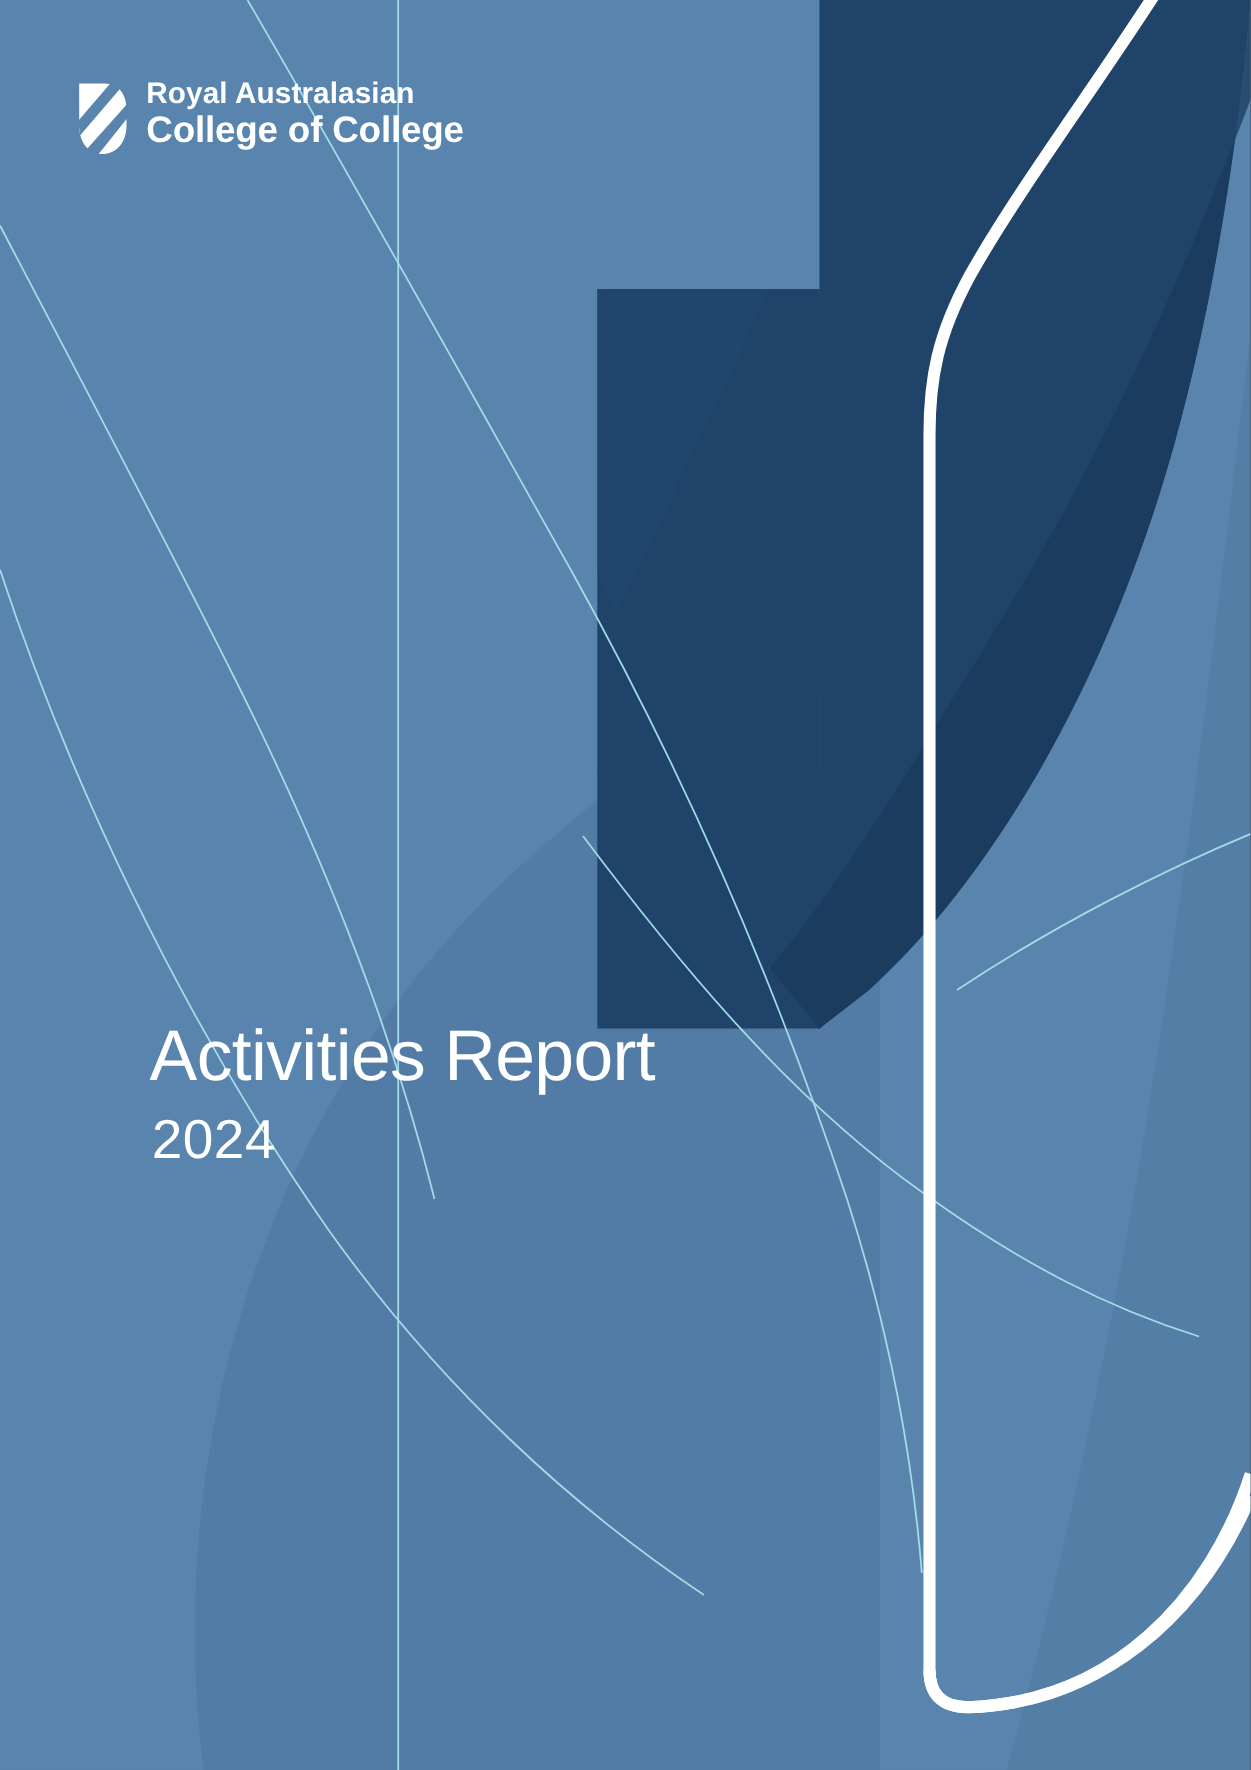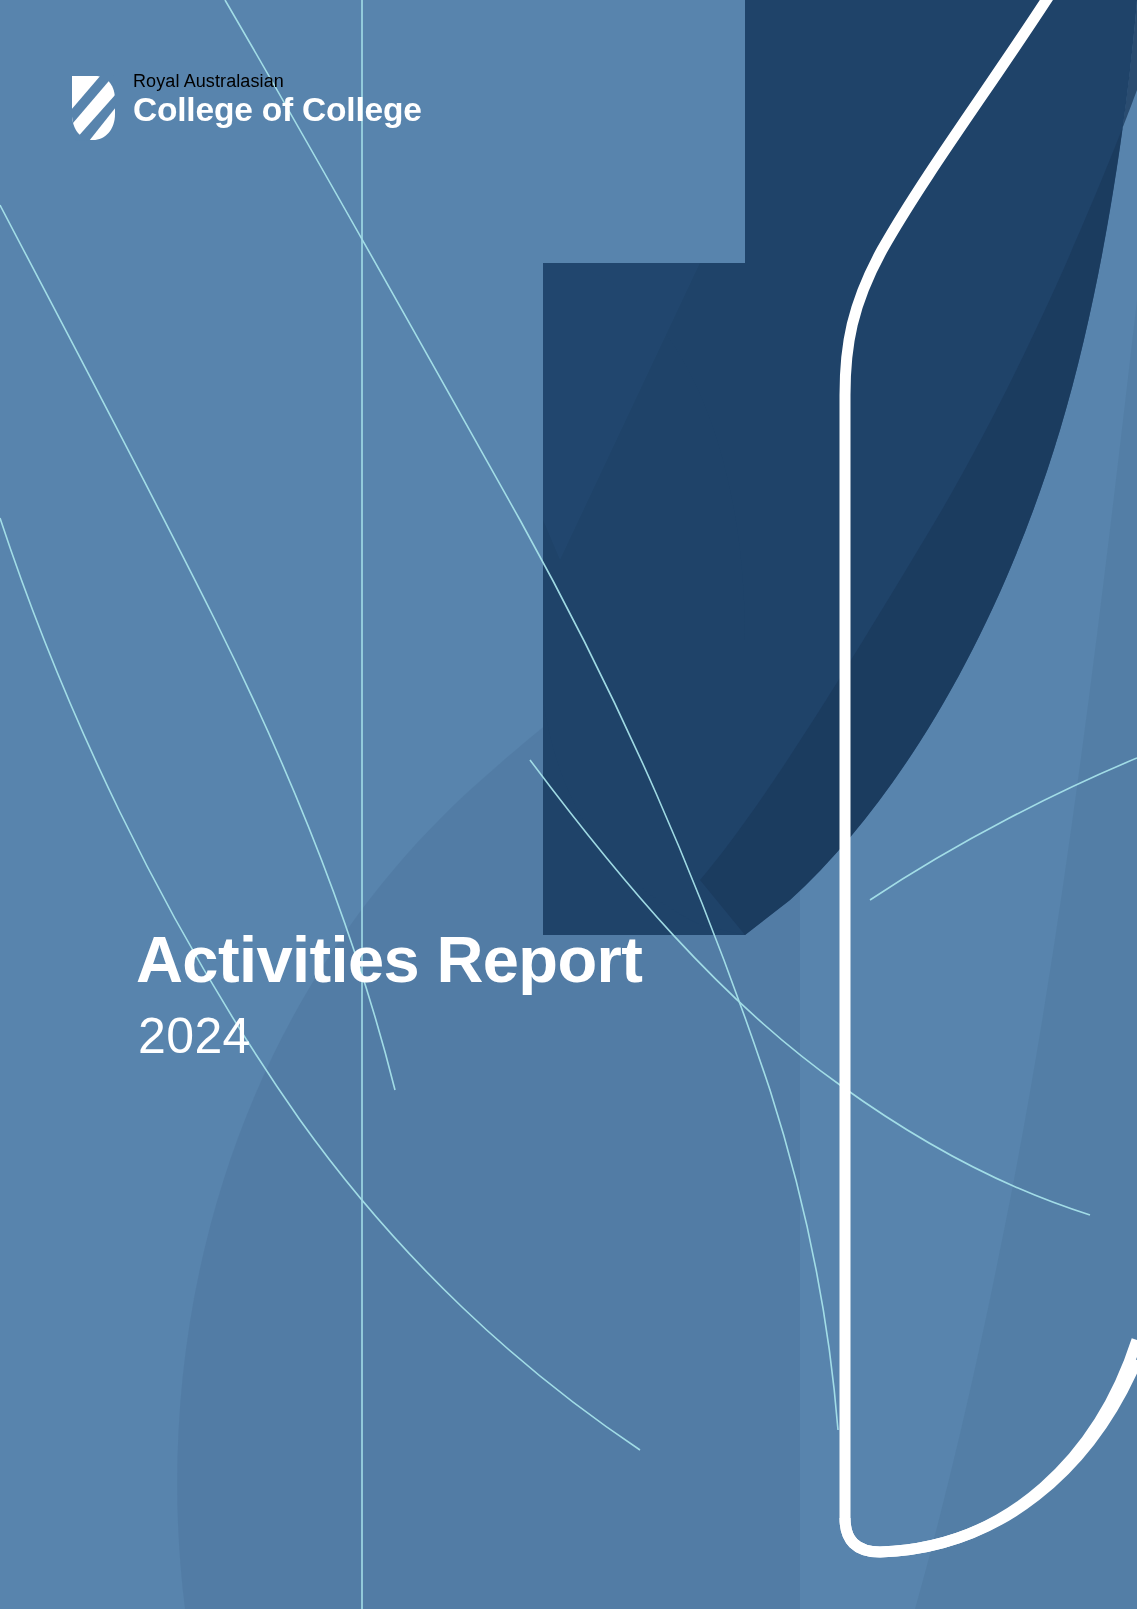--- a/index.html
+++ b/index.html
@@ -40,23 +40,23 @@
     display: block;
     margin-top: 2px;
   }
   .logo-words {
     display: flex;
     flex-direction: column;
     justify-content: center;
     line-height: 1;
   }
   .logo-line1 {
-    color: #000000;
-    font-size: 18px;
-    font-weight: 400;
+    color: #ffffff;
+    font-size: 27px;
+    font-weight: 700;
     letter-spacing: 0.1px;
     margin-bottom: 3px;
     white-space: nowrap;
   }
   .logo-line2 {
     color: #ffffff;
     font-size: 33.5px;
     font-weight: 700;
     letter-spacing: -0.2px;
     white-space: nowrap;
@@ -65,21 +65,21 @@
   
   .title-block {
     position: absolute;
     left: 136px;
     top: 925px;
     z-index: 20;
   }
   .cover-title {
     color: #ffffff;
     font-size: 65px;
-    font-weight: 700;
+    font-weight: 400;
     letter-spacing: -0.6px;
     line-height: 1.08;
     margin: 0;
     white-space: nowrap;
     text-align: right;
   }
   .cover-year {
     color: #ffffff;
     font-size: 50px;
     font-weight: 300;

